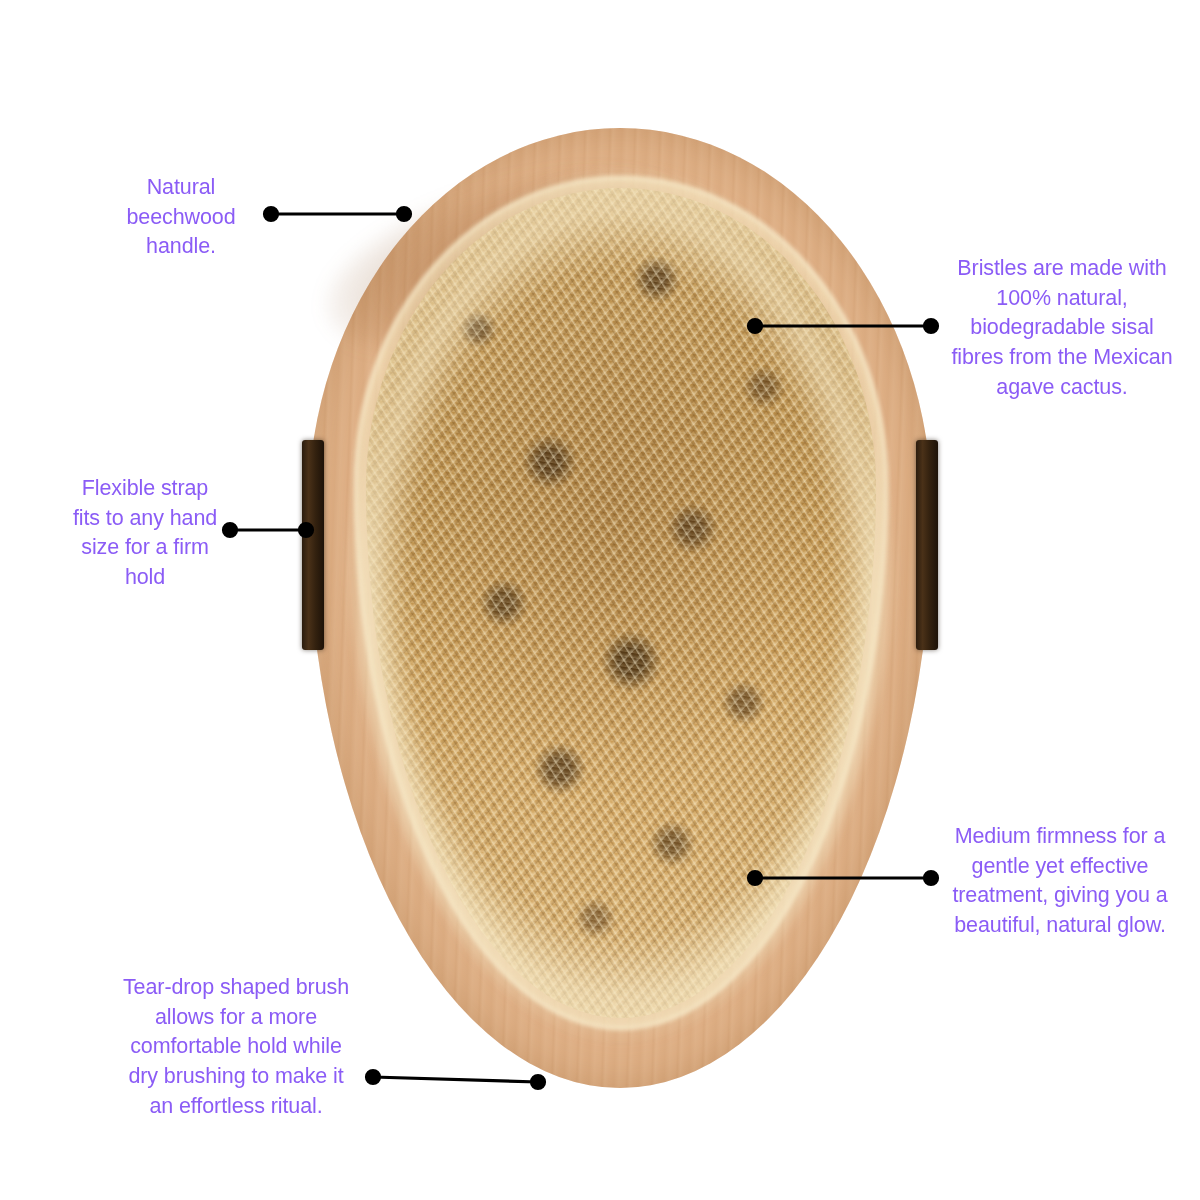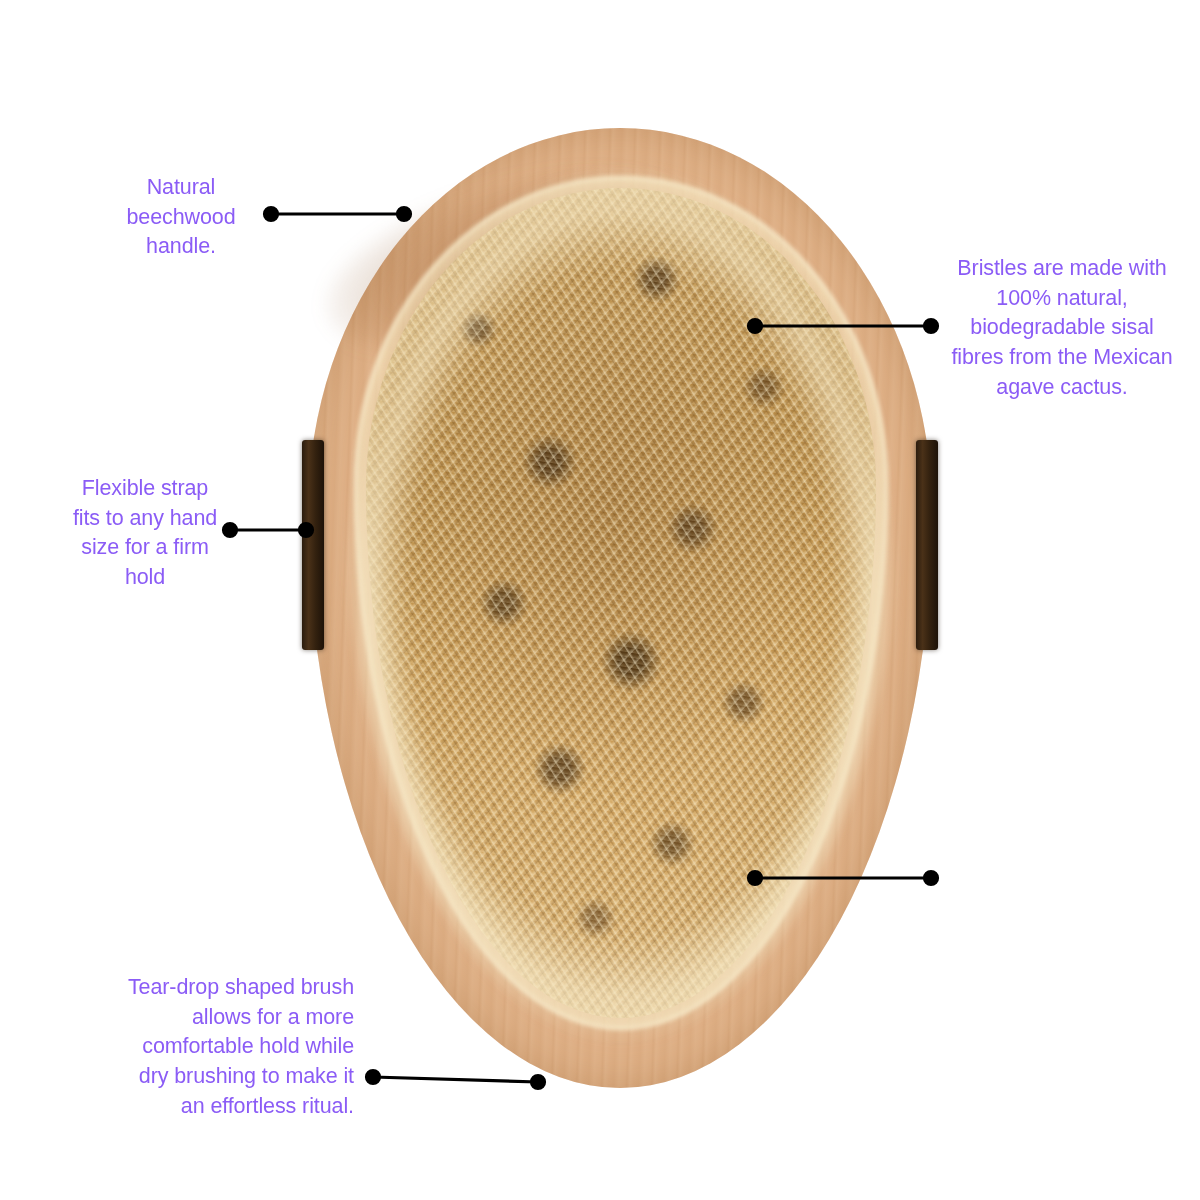--- a/index.html
+++ b/index.html
@@ -276,20 +276,24 @@
 100% natural,
 biodegradable sisal
 fibres from the Mexican
 agave cactus.</div>
 
   <div class="callout" style="left:62px; top:474px; width:166px;">Flexible strap
 fits to any hand
 size for a firm
 hold</div>
 
-
-  <div class="callout" style="left:118px; top:973px; width:236px;text-align:right;">Tear-drop shaped brush
+  <div class="callout" style="left:944px; top:822px; width:232px;">Medium firmness for a
+gentle yet effective
+treatment, giving you a
+beautiful, natural glow.</div>
+
+  <div class="callout" style="left:118px; top:973px; width:236px;">Tear-drop shaped brush
 allows for a more
 comfortable hold while
 dry brushing to make it
 an effortless ritual.</div>
 
 </div>
 
 </body></html>

